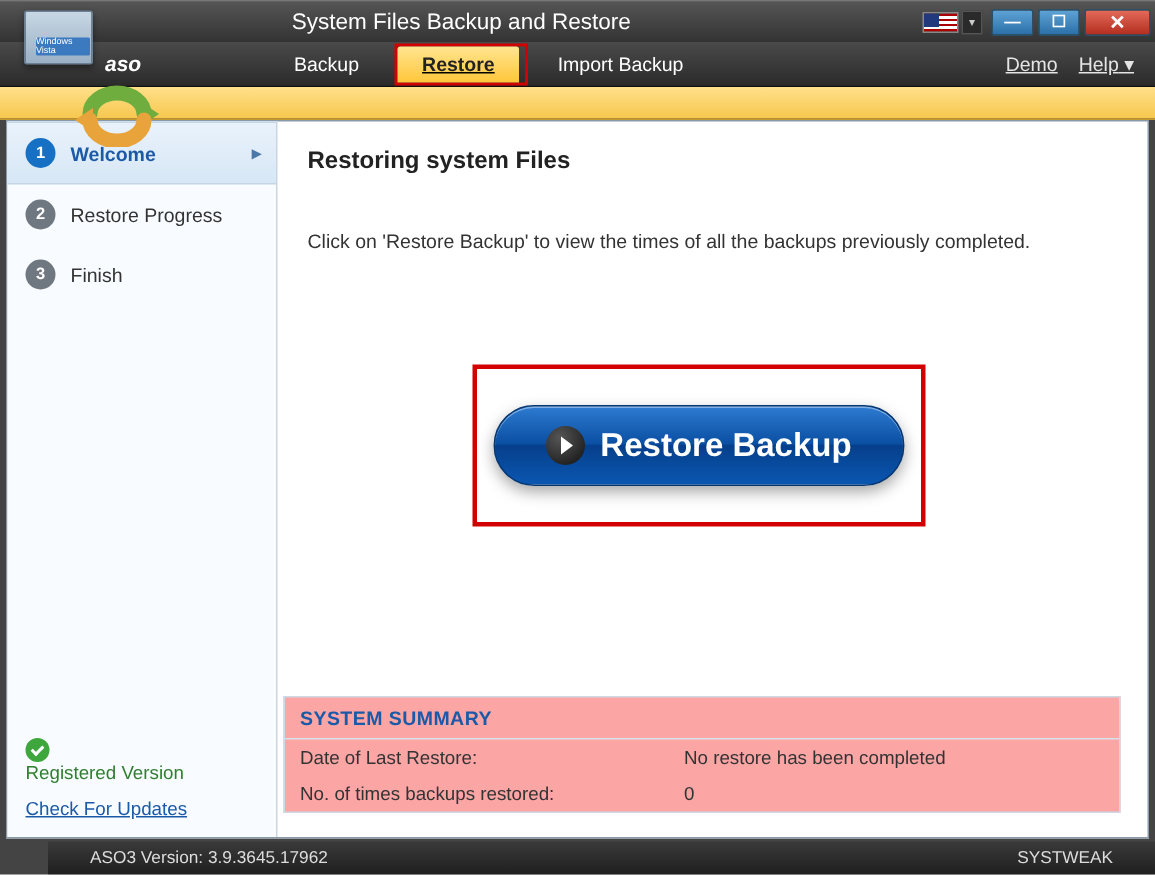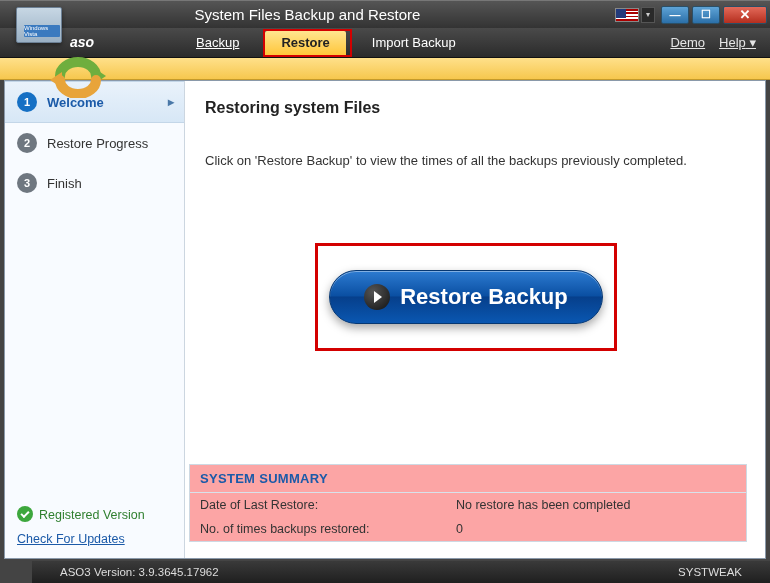--- a/index.html
+++ b/index.html
@@ -41,41 +41,41 @@
   
   .menubar {
     height: 30px;
     background: linear-gradient(to bottom,#4a4a4a 0%,#2b2b2b 100%);
     display:flex; align-items:center; padding-left:100px; padding-right:14px;
     border-bottom:1px solid #111;
   }
   .brand{position:absolute; left:70px; top:34px; color:#fff; font-style:italic; font-weight:bold; font-size:14px;}
   .tab{ color:#fff; font-size:13px; padding:0 16px; height:24px; display:flex;align-items:center; margin-right:4px; border-radius:2px 2px 0 0; cursor:pointer;}
   .tab.active{ background:linear-gradient(#ffe590,#ffc63a); color:#222; font-weight:bold; }
-  .tab-backup{ margin-left:80px; text-decoration:underline;}
-  .tab-restore-wrap{ border:2px solid #d30000; padding:0; margin:0 4px;}
+  .tab-backup{ margin-left:80px; }
+  .tab-restore-wrap{ border:2px solid #d30000; padding:0; margin:0 4px;text-decoration:underline;}
   .spacer{flex:1;}
   .menu-link{ color:#e5e5e5; font-size:13px; text-decoration:underline; margin-left:14px; cursor:pointer;}
 
   
   .ribbon{ height:22px; background:linear-gradient(#ffe08a,#f6c74e); border-bottom:1px solid #c59a2a; position:relative;}
   .arrows-icon{position:absolute; left:48px; top:-4px; width:60px; height:44px; z-index:4;}
 
   
   .body{ position:absolute; left:4px; right:4px; top:80px; bottom:24px; background:#fff; display:flex; border:1px solid #8a99aa;}
 
   
   .sidebar{ width:180px; border-right:1px solid #ccd6e0; background:#f8fbff; display:flex; flex-direction:column;}
   .step{ display:flex; align-items:center; padding:10px 12px; font-size:13px; color:#333; position:relative;}
   .step.active{ background:linear-gradient(#e9f2fb,#d7e7f6); color:#1b5aa8; font-weight:bold; border-top:1px solid #c3d6e8; border-bottom:1px solid #c3d6e8;}
   .step.active::after{ content:"▸"; position:absolute; right:10px; color:#4a78a8; font-size:12px;}
   .step-badge{ width:20px; height:20px; border-radius:50%; background:#6f7780; color:#fff; font-size:11px; font-weight:bold; display:flex;align-items:center;justify-content:center; margin-right:10px;}
   .step.active .step-badge{ background:#1670c4;}
   .sidebar-spacer{flex:1;}
-  .reg{ display:flex;align-items:flex-end; padding:4px 12px; font-size:12.5px; color:#2f7f2f;}
+  .reg{ display:flex;align-items:flex-start; padding:4px 12px; font-size:12.5px; color:#2f7f2f;flex-direction:column;}
   .check-icon{ width:16px;height:16px;border-radius:50%;background:#3da73d; margin-right:6px; position:relative;}
   .check-icon::after{content:"";position:absolute;left:4px;top:5px;width:6px;height:3px;border-left:2px solid #fff;border-bottom:2px solid #fff;transform:rotate(-45deg);}
   .updates{ color:#1b5aa8; text-decoration:underline; font-size:12.5px; padding:6px 12px 12px; cursor:pointer;}
 
   
   .main{ flex:1; position:relative; padding:18px 20px;}
   .restore-title{ font-size:16px; font-weight:bold; color:#222; margin-bottom:36px;}
   .restore-desc{ font-size:13px; color:#333;}
 
   .big-button-wrap{ position:absolute; left:130px; top:162px; width:302px; height:108px; border:3px solid #d30000;}

